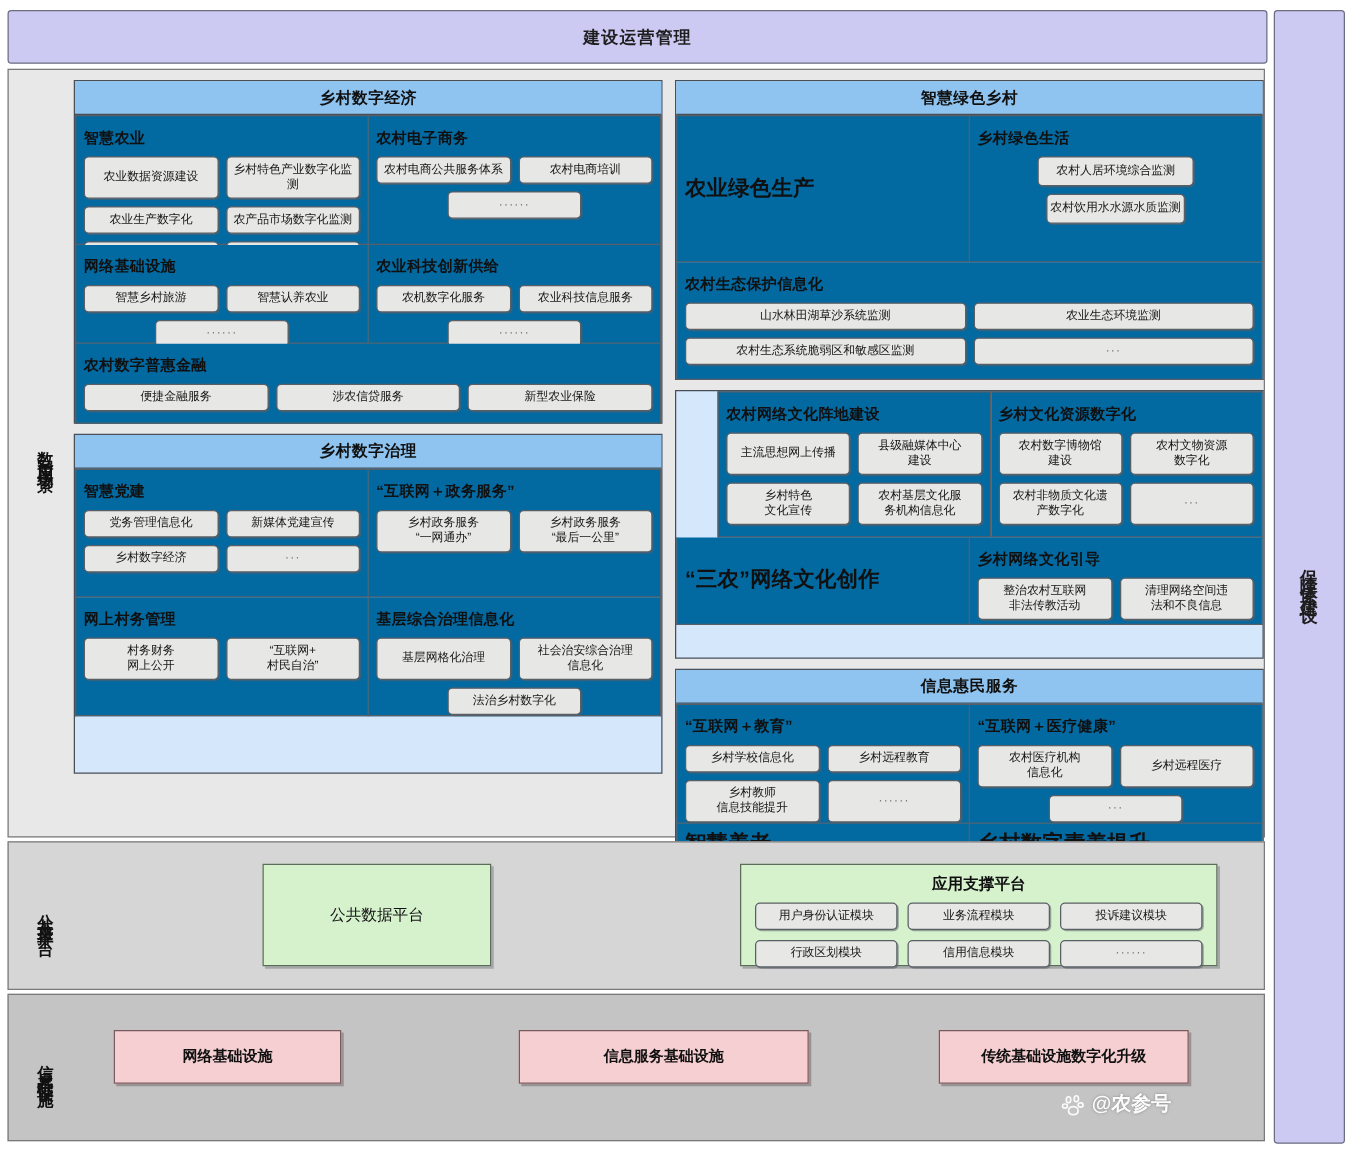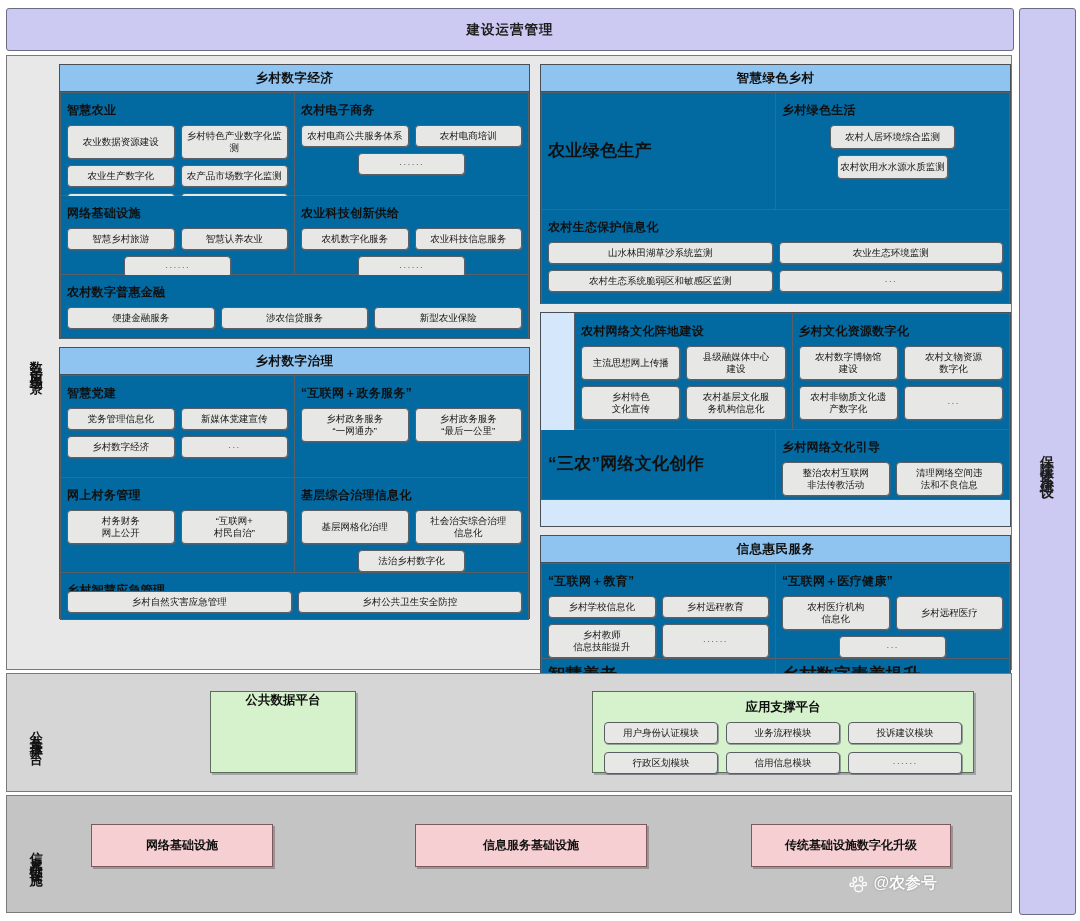--- a/index.html
+++ b/index.html
@@ -101,23 +101,23 @@
   .overlaprow{position:relative;padding-bottom:8px;}
   .overlaprow .cell-title{margin:4px 0 0;}
   .overlaprow .chips{margin-top:-8px;justify-content:space-around;}
   .overlaprow .chip{flex:0 0 auto;padding:4px 12px;}
 
   
   .green-box{
     position:absolute;background:#d6f2cd;border:1.5px solid #5d6b5a;
     box-sizing:border-box;box-shadow:2px 2px 0 rgba(90,95,102,.4);
   }
-  #public-data{left:203px;top:17px;width:146px;height:82px;
-    display:flex;justify-content:center;
-    font-size:12.5px;font-weight:bold;color:#101010;}
+  #public-data{left:203px;top:17px;width:183px;height:82px;
+    display:flex;align-items:center;justify-content:center;
+    font-size:12.5px;font-weight:normal;color:#101010;}
   #app-support{left:585px;top:17px;width:382px;height:82px;padding:5px 10px;}
   #app-support .ap-title{
     text-align:center;font-size:12.5px;font-weight:bold;color:#101010;margin:2px 0 6px;}
   #app-support .chips{gap:8px;}
   #app-support .chip{flex:0 0 calc(33.33% - 6px);min-height:21px;font-size:9.5px;}
 
   
   .pink-box{
     position:absolute;top:28px;height:43px;background:#f5cfd2;
     border:1.5px solid #7a5a5e;box-sizing:border-box;
@@ -241,29 +241,20 @@
 村民自治”</div>
               </div>
             </div>
             <div class="cell nb-top nb-left" style="height: 100%;">
               <div class="cell-title">基层综合治理信息化</div>
               <div class="chips two">
                 <div class="chip">基层网格化治理</div>
                 <div class="chip">社会治安综合治理
 信息化</div>
                 <div class="chip">法治乡村数字化</div>
-              </div>
-            </div>
-          </div>
-          <div class="module-body" style="height: 47px;">
-            <div class="cell full nb-top overlaprow" style="height: 100%;">
-              <div class="cell-title">乡村智慧应急管理</div>
-              <div class="chips two">
-                <div class="chip">乡村自然灾害应急管理</div>
-                <div class="chip">乡村公共卫生安全防控</div>
               </div>
             </div>
           </div>
         </div>
       </div>
     <div class="col" id="col-right">
         <div class="module" style="height: 240px;">
           <div class="module-head">智慧绿色乡村</div>
           <div class="module-body" style="height: 118px;">
             <div class="cell center-only" style="height: 100%;">

